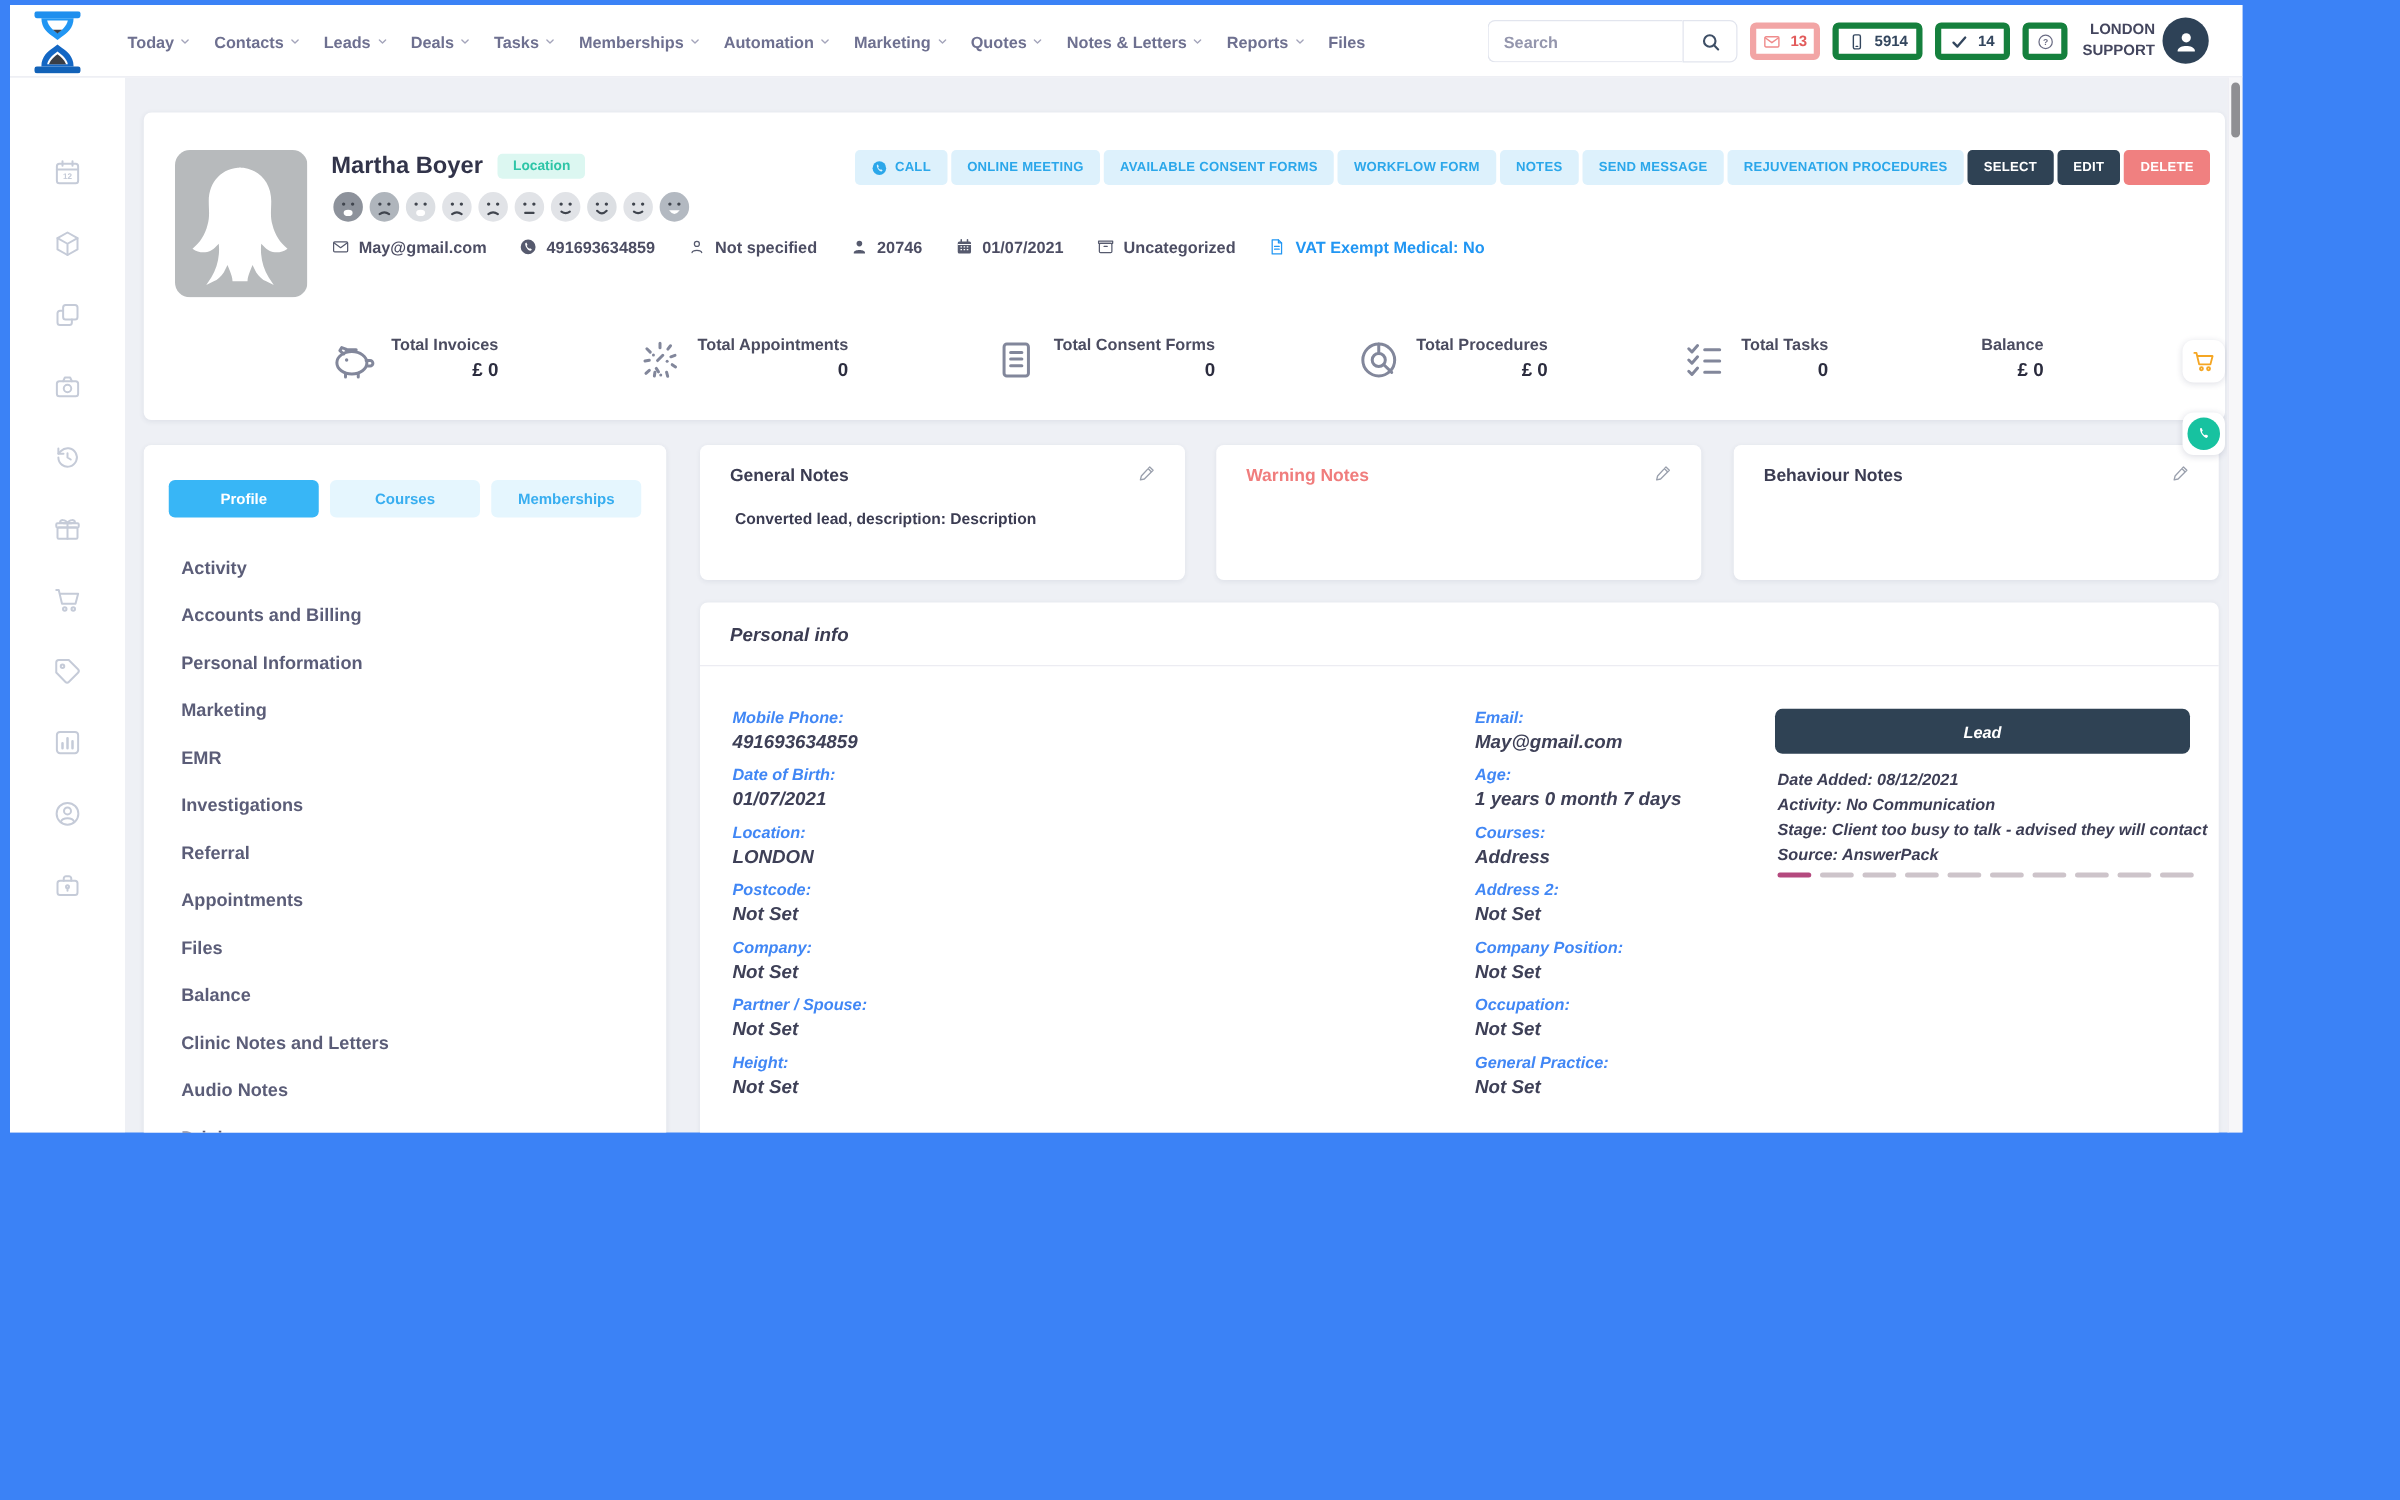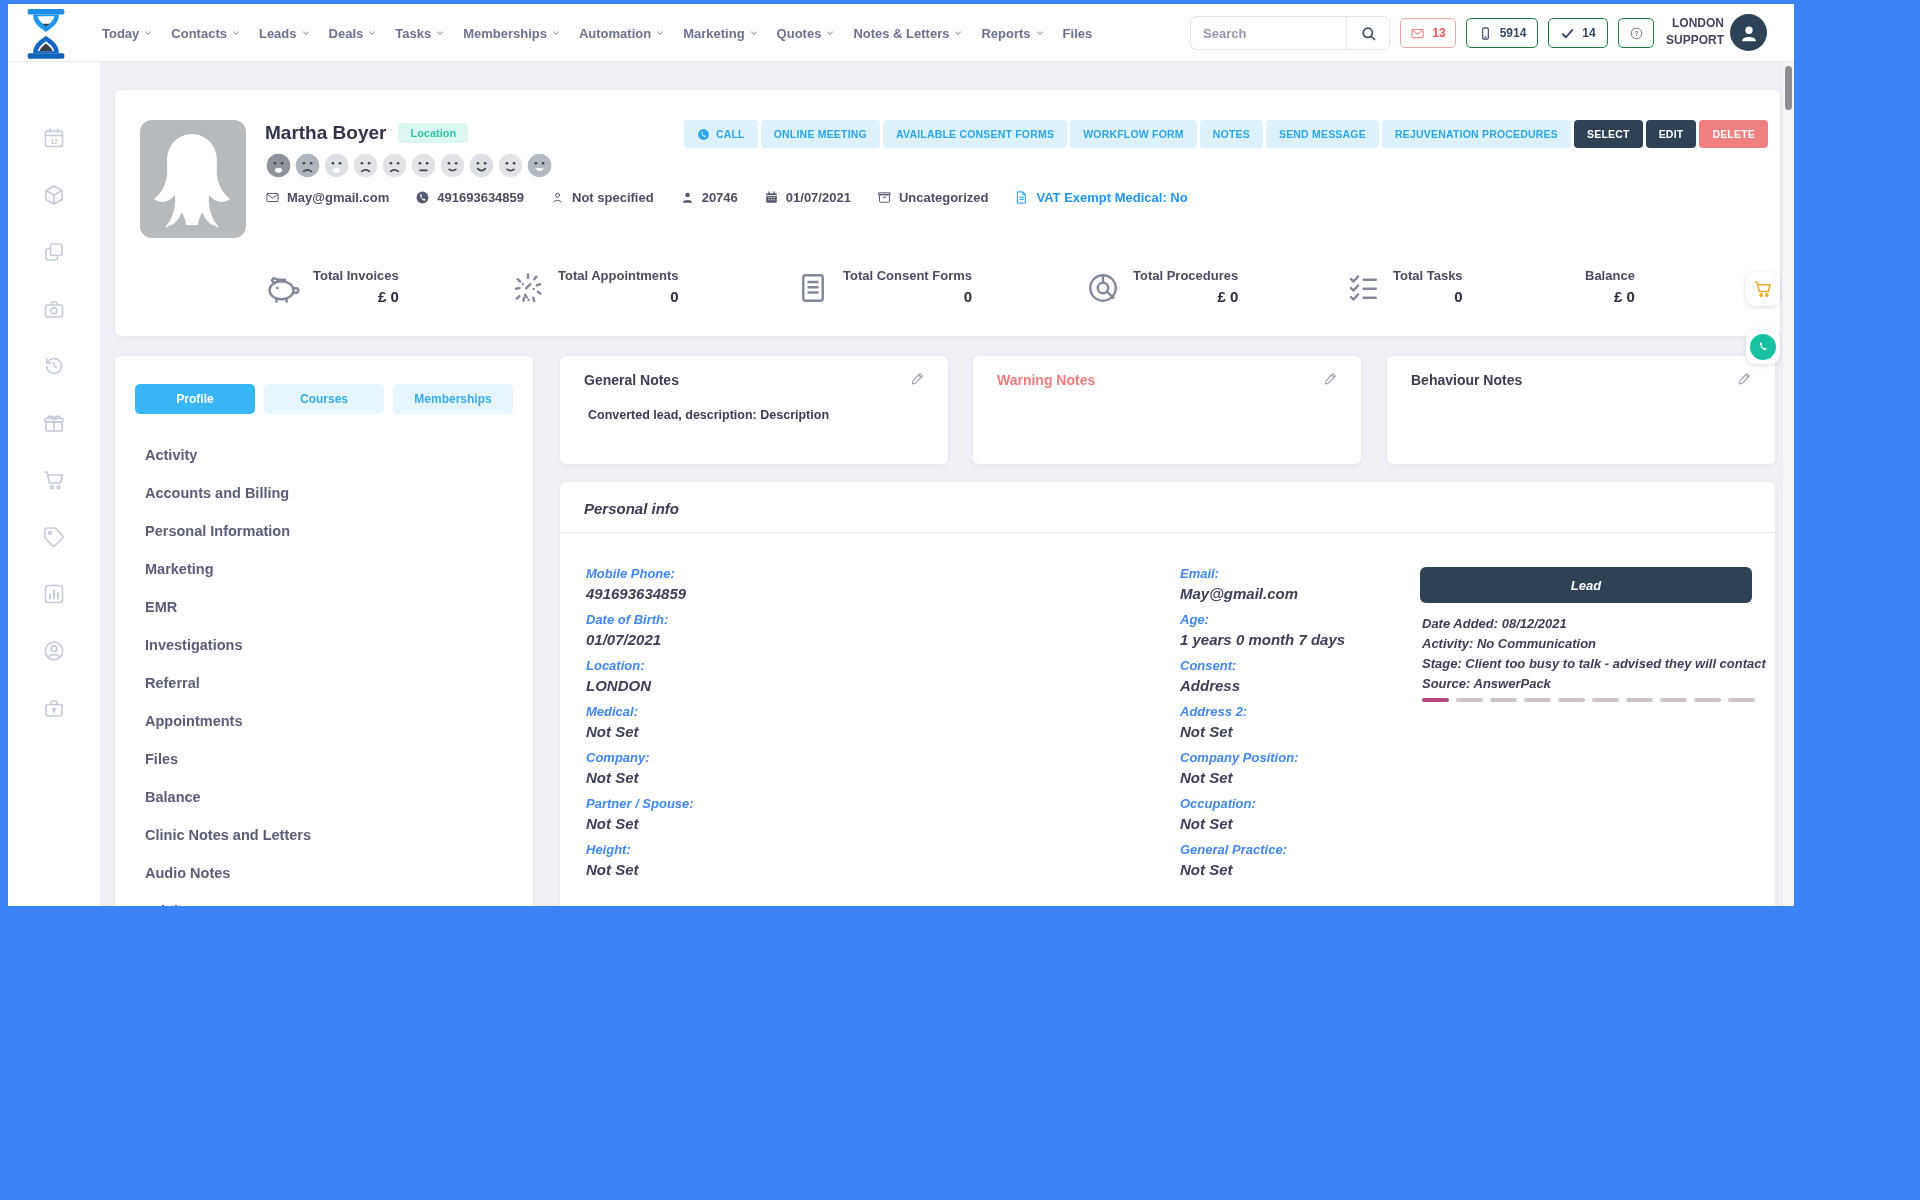--- a/index.html
+++ b/index.html
@@ -11,21 +11,21 @@
   .app-header { position:absolute; left:0; top:0; width:1786px; height:58px; background:#fff; border-bottom:1px solid #e9eaf1; z-index:40; }
   .logo { position:absolute; left:15px; top:5px; width:46px; height:48px; cursor:pointer; }
   .main-nav { position:absolute; left:94px; top:0; height:58px; display:flex; align-items:center; gap:18px; }
   .nav-item { display:flex; align-items:center; gap:4px; font-size:13px; font-weight:700; color:#6e7090; cursor:pointer; white-space:nowrap; }
   .nav-item svg { width:10px; height:10px; color:#a3a4ba; }
   .search { position:absolute; left:1182px; top:12px; height:34px; display:flex; }
   .search input { width:156px; height:34px; border:1px solid #e2e5ee; border-right:none; border-radius:6px 0 0 6px; padding:0 12px; font-size:13px; color:#44465e; outline:none; background:#fff; font-family:inherit; }
   .search input::placeholder { color:#9496ad; font-weight:600; }
   .search-btn { width:44px; height:34px; border:1px solid #e2e5ee; border-radius:0 6px 6px 0; background:#fff; display:flex; align-items:center; justify-content:center; color:#3e4f66; cursor:pointer; }
   .search-btn svg { width:17px; height:17px; }
-  .pill { position:absolute; top:14px; height:30px; border-radius:5px; border:1px solid #15803d; background:#fff; display:flex; align-items:center; justify-content:center; gap:7px; font-size:12px; font-weight:700; color:#33465e; cursor:pointer; font-family:inherit; }
+  .pill { position:absolute; top:14px; height:30px; border-radius:5px; border:5px solid #15803d; background:#fff; display:flex; align-items:center; justify-content:center; gap:7px; font-size:12px; font-weight:700; color:#33465e; cursor:pointer; font-family:inherit; }
   .pill svg { width:15px; height:15px; }
   .pill-mail { left:1392px; width:56px; border-color:#f2a5a5; color:#e25b5b; }
   .pill-mail svg { color:#ef8b8b; }
   .pill-phone { left:1458px; width:72px; }
   .pill-check { left:1540px; width:60px; }
   .pill-help { left:1610px; width:36px; color:#6b6d85; }
   .account { position:absolute; left:1652px; top:11px; width:64px; text-align:right; font-size:12px; font-weight:700; color:#44465e; line-height:17px; }
   .avatar-btn { position:absolute; left:1722px; top:10px; width:37px; height:37px; border-radius:50%; background:#2e4257; display:flex; align-items:center; justify-content:center; cursor:pointer; }
   .avatar-btn svg { width:22px; height:22px; }
 
@@ -626,21 +626,21 @@
           </div>
           <div class="field">
             <div class="f-lbl">Date of Birth:</div>
             <div class="f-val">01/07/2021</div>
           </div>
           <div class="field">
             <div class="f-lbl">Location:</div>
             <div class="f-val">LONDON</div>
           </div>
           <div class="field">
-            <div class="f-lbl">Medical:</div>
+            <div class="f-lbl">Postcode:</div>
             <div class="f-val">Not Set</div>
           </div>
           <div class="field">
             <div class="f-lbl">Company:</div>
             <div class="f-val">Not Set</div>
           </div>
           <div class="field">
             <div class="f-lbl">Partner / Spouse:</div>
             <div class="f-val">Not Set</div>
           </div>
@@ -652,21 +652,21 @@
       <div class="fields col-b">
           <div class="field">
             <div class="f-lbl">Email:</div>
             <div class="f-val">May@gmail.com</div>
           </div>
           <div class="field">
             <div class="f-lbl">Age:</div>
             <div class="f-val">1 years 0 month 7 days</div>
           </div>
           <div class="field">
-            <div class="f-lbl">Consent:</div>
+            <div class="f-lbl">Courses:</div>
             <div class="f-val">Address</div>
           </div>
           <div class="field">
             <div class="f-lbl">Address 2:</div>
             <div class="f-val">Not Set</div>
           </div>
           <div class="field">
             <div class="f-lbl">Company Position:</div>
             <div class="f-val">Not Set</div>
           </div>

